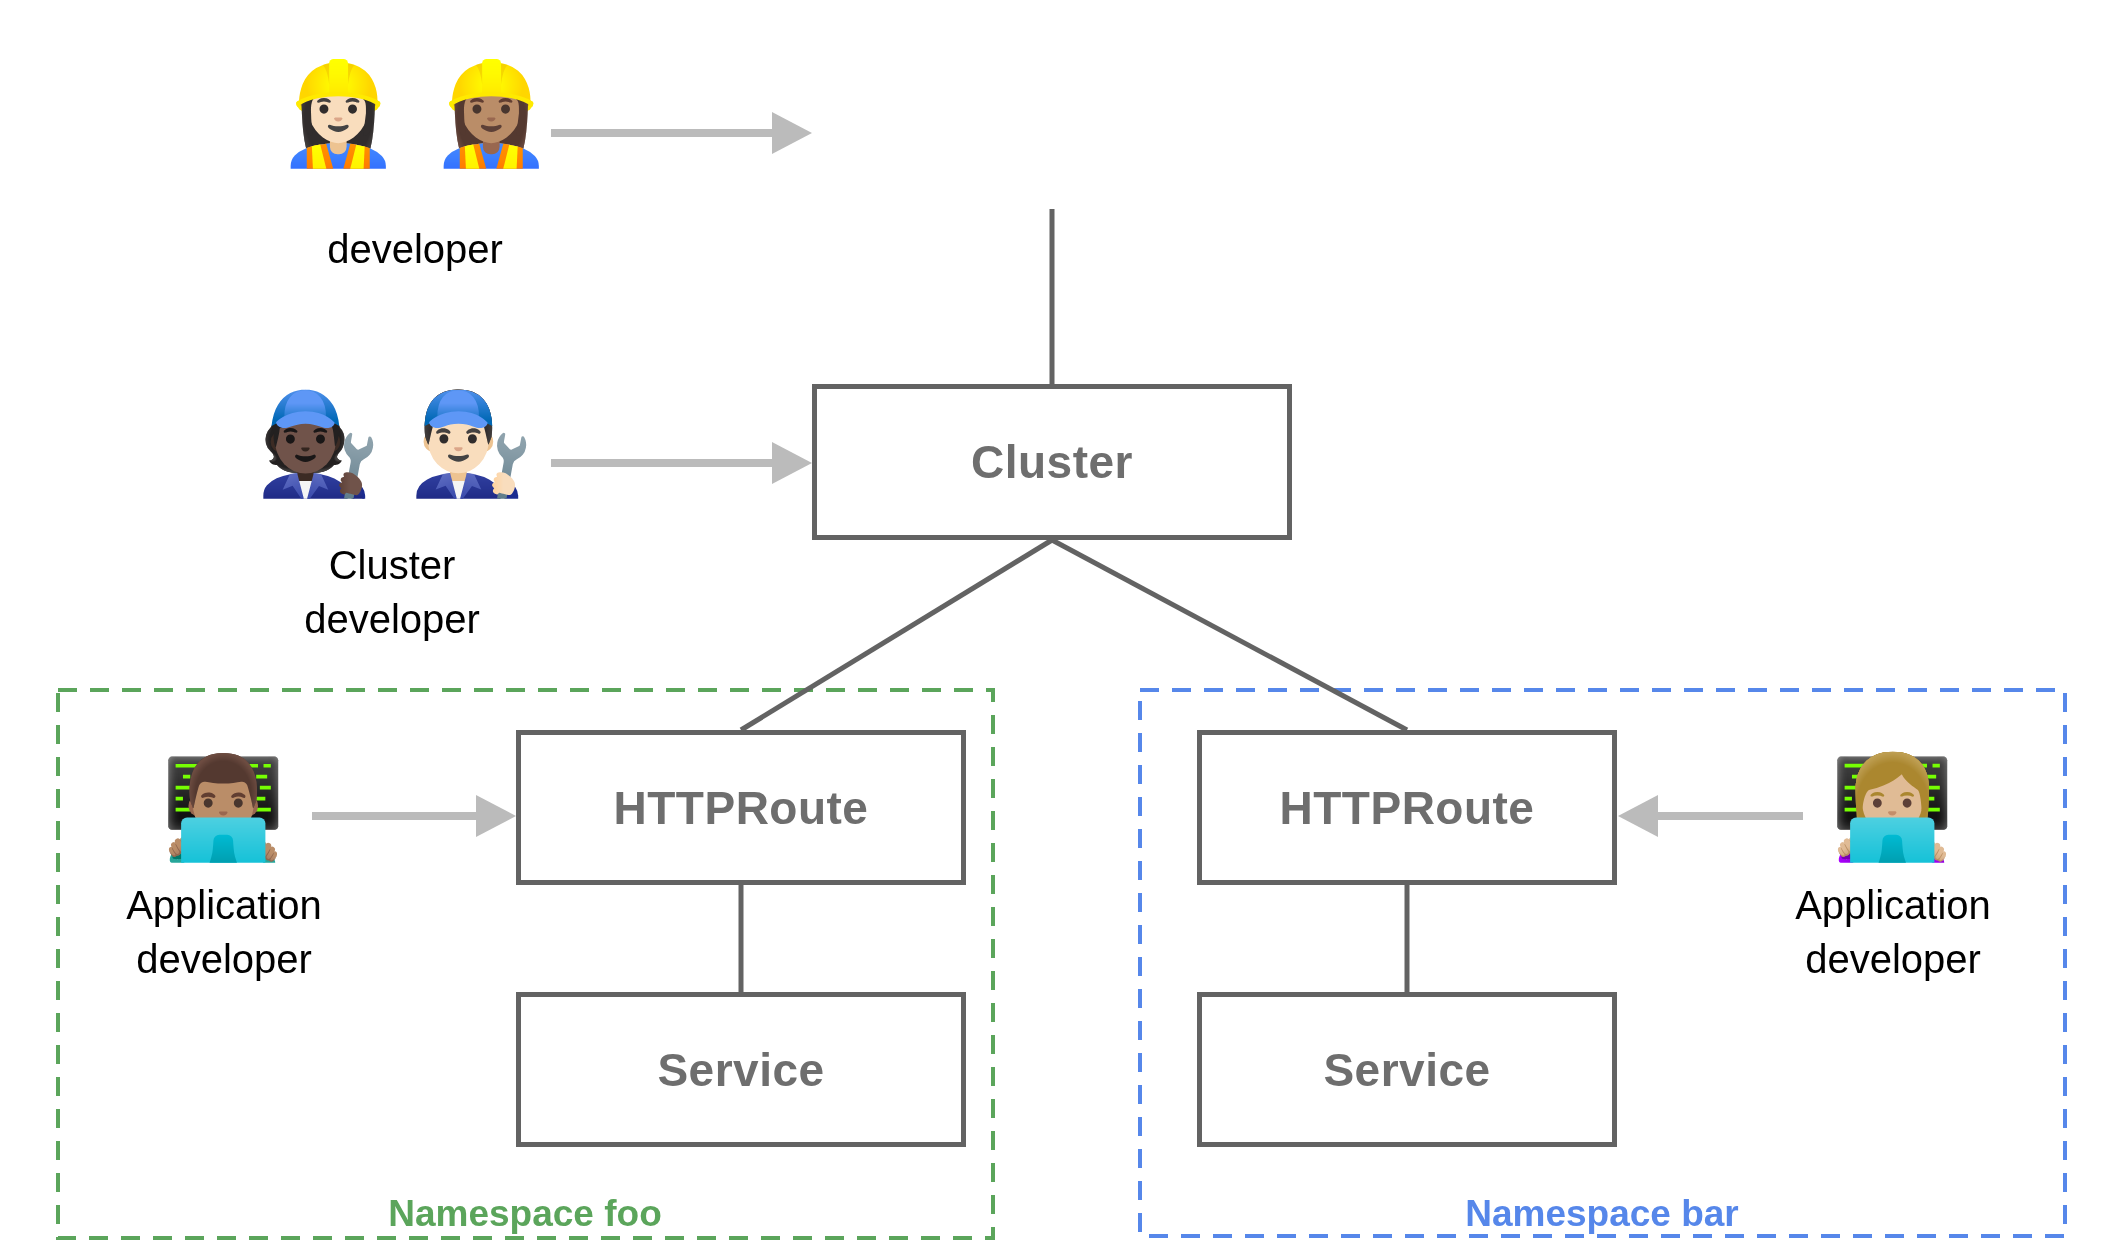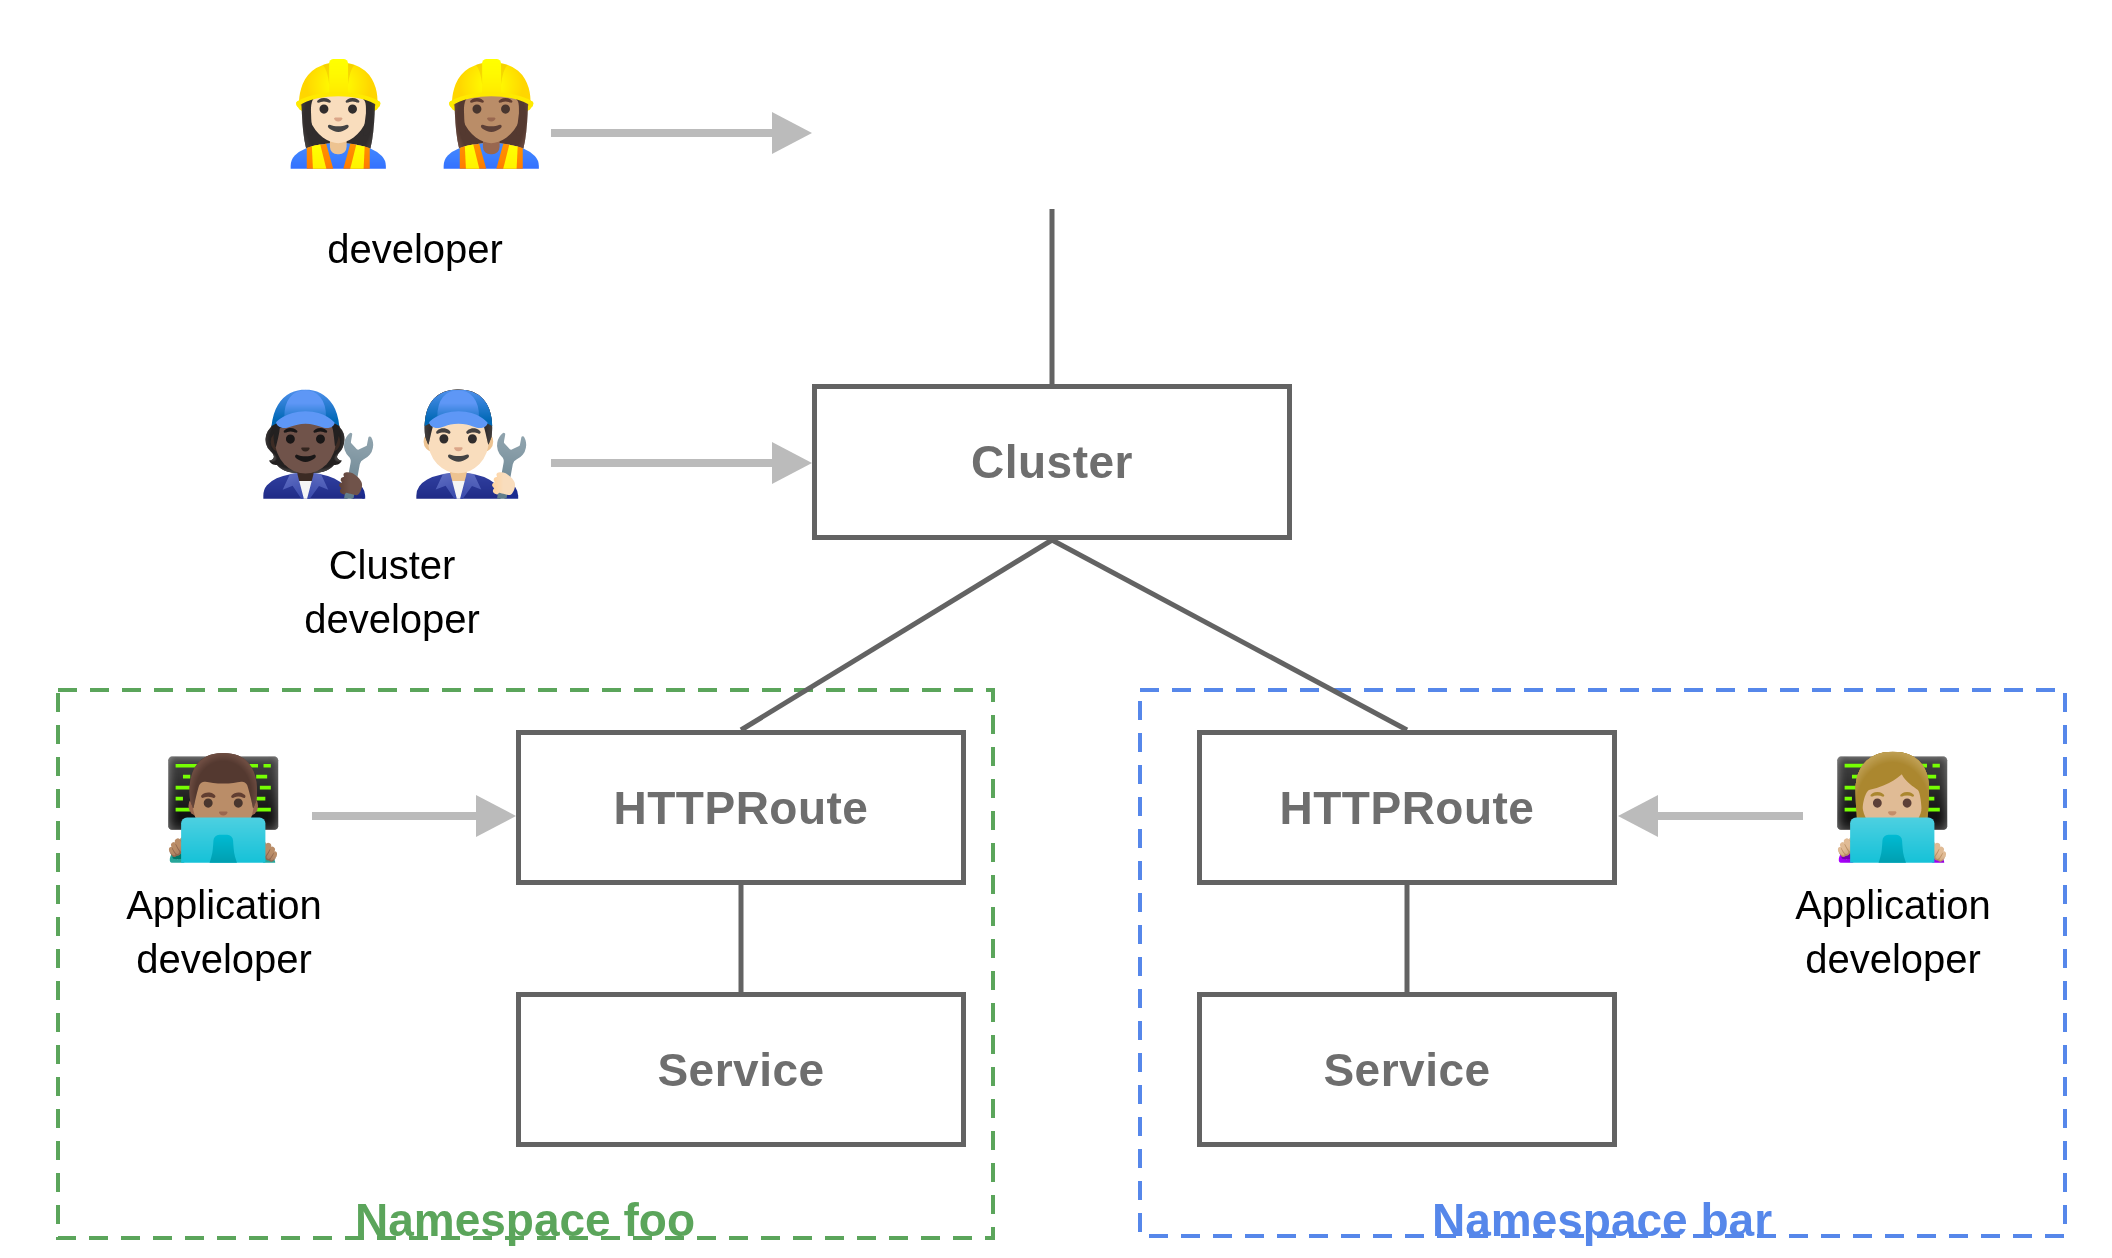--- a/index.html
+++ b/index.html
@@ -44,21 +44,21 @@
   .persona-label {
     position: absolute;
     text-align: center;
     color: var(--persona-text, #000);
     font-size: 40px;
     line-height: 54px;
   }
   .ns-label {
     position: absolute;
     text-align: center;
-    font-size: 46px;
+    font-size: 37px;
     font-weight: bold;
   }
   .ns-label.foo { color: var(--ns-foo, #5ba55b); }
   .ns-label.bar { color: var(--ns-bar, #5687ea); }
   .wire { stroke: var(--connector, #636363); stroke-width: 5; fill: none; }
   .ns-rect { fill: none; stroke-width: 4; stroke-dasharray: 19 13; }
   .arrow-shaft { stroke: var(--arrow, #bbbbbb); stroke-width: 8; fill: none; }
   .arrow-head { fill: var(--arrow, #bbbbbb); stroke: none; }
 </style>
 </head>

